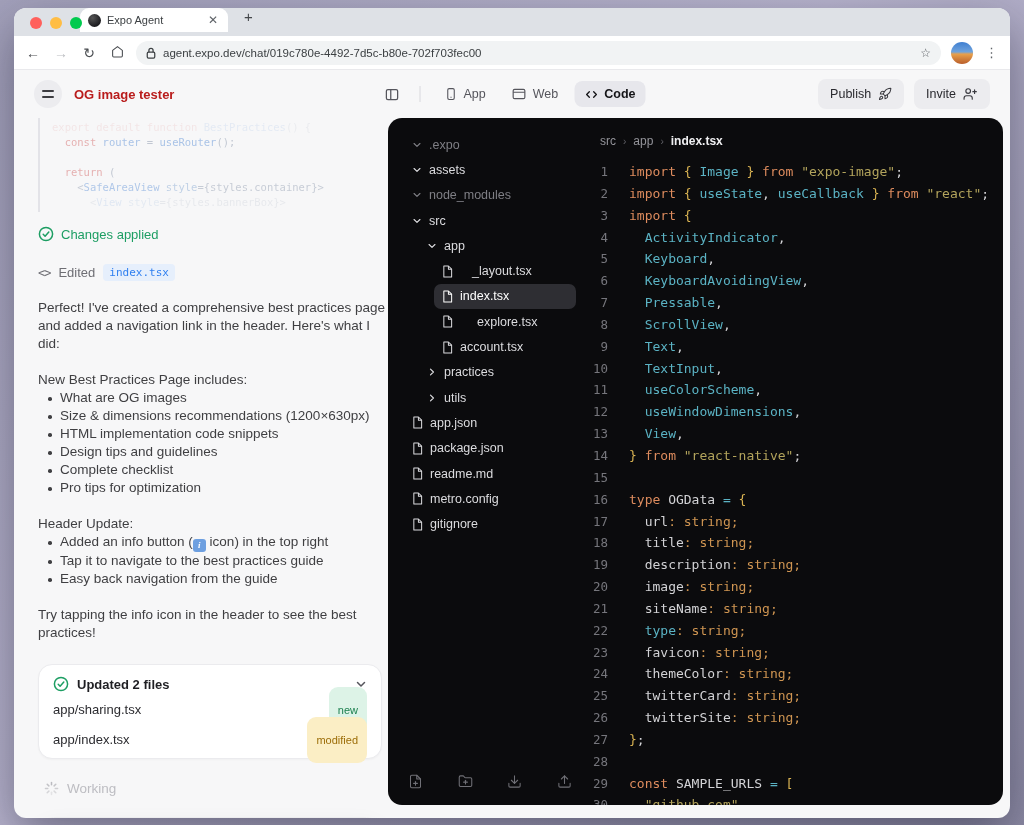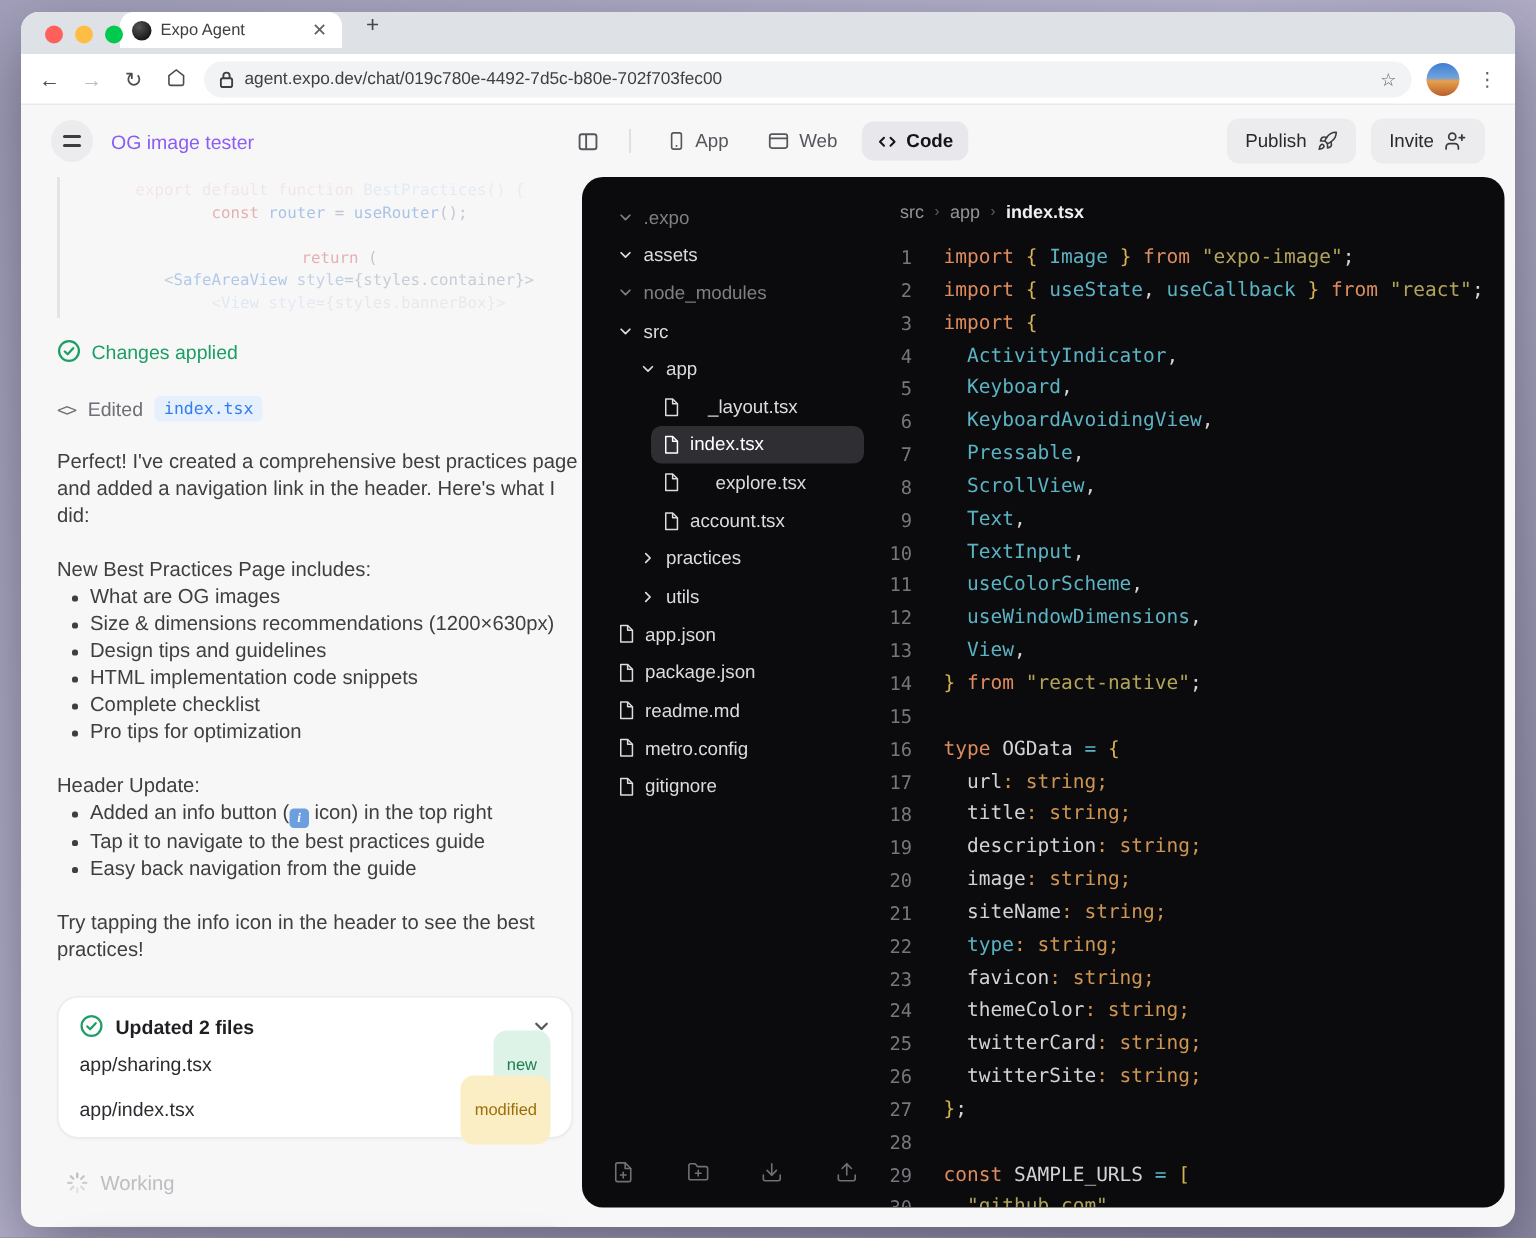--- a/index.html
+++ b/index.html
@@ -24,34 +24,34 @@
   .urlfield { flex:1; height:24px; background:#f1f3f4; border-radius:12px; display:flex; align-items:center; padding:0 10px; gap:7px; }
   .url-text { font-size:11.5px; color:#3c4043; flex:1; }
   .star { font-size:12px; color:#5f6368; }
   .avatar { width:22px; height:22px; border-radius:50%; background:linear-gradient(#3f7fd1 0%,#6fa3dd 45%,#e8a04c 55%,#b95e2a 100%); }
   .kebab { font-size:13px; color:#5f6368; padding:0 2px; }
 
   
   .appheader { height:48px; display:flex; align-items:center; padding:0 20px; position:relative; background:#f7f7f8; }
   .hamburger { width:28px; height:28px; border-radius:50%; background:#ececef; display:flex; flex-direction:column; justify-content:center; align-items:center; gap:4px; }
   .hamburger i { display:block; width:12px; height:1.6px; background:#3c3c40; border-radius:1px; }
-  .proj-title { margin-left:12px; font-size:13px; font-weight:400; color:#8b5cf6; }
+  .proj-title { margin-left:12px; font-size:13px; font-weight:700; color:#b91c1c; }
   .hdr-center { position:absolute; left:50%; top:0; height:100%; transform:translateX(-50%); display:flex; align-items:center; gap:6px; }
   .hdr-center .divider { width:1px; height:16px; background:#d8d8dd; margin:0 8px; }
   .viewtab { display:flex; align-items:center; gap:6px; padding:6px 10px; border-radius:8px; font-size:12.5px; color:#55555c; }
   .viewtab svg { stroke:#55555c; }
   .viewtab.active { background:#e7e7ec; color:#141417; font-weight:700; }
   .viewtab.active svg { stroke:#141417; }
   .hdr-right { margin-left:auto; display:flex; gap:10px; }
   .pillbtn { height:30px; background:#ececef; border:none; border-radius:8px; display:flex; align-items:center; gap:7px; padding:0 12px; font-size:12.5px; color:#29292e; font-family:inherit; }
   .pillbtn svg { stroke:#3a3a40; }
 
   
   .chat { position:absolute; left:24px; top:110px; width:350px; }
-  .fadedcode { border-left:2px solid #e3e3e8; padding:2px 0 2px 12px; font-family:"DejaVu Sans Mono",monospace; font-size:10.5px; line-height:15px; white-space:pre; margin-bottom:14px;text-align:center; }
+  .fadedcode { border-left:2px solid #e3e3e8; padding:2px 0 2px 12px; font-family:"DejaVu Sans Mono",monospace; font-size:10.5px; line-height:15px; white-space:pre; margin-bottom:14px; }
   .fk { color:#d46a6a; } .fi { color:#5b8fd6; } .fa { color:#7fa3d0; } .fp { color:#8d99ad; }
   .status-row { display:flex; align-items:center; gap:7px; margin:10px 0 2px; }
   .status-row span { font-size:13px; color:#1d9e63; font-weight:500; }
   .edited-row { display:flex; align-items:center; gap:8px; margin:22px 0 0; }
   .edited-label { font-size:13px; color:#6e6e74; }
   .code-chip { font-family:"DejaVu Sans Mono",monospace; font-size:11px; color:#2f7ff0; background:#e6effc; border-radius:4px; padding:2px 6px; }
   .brackets { font-family:"DejaVu Sans Mono",monospace; font-size:12px; color:#6e6e74; letter-spacing:-1px; }
   .msg { font-size:13.5px; line-height:18px; color:#3f3f42; margin-top:18px; }
   .msg-list { margin-top:18px; }
   .msg-list .ltitle { font-size:13.5px; line-height:18px; color:#3f3f42; }
@@ -214,22 +214,22 @@
       <span class="code-chip">index.tsx</span>
     </div>
 
     <p class="msg">Perfect! I've created a comprehensive best practices page and added a navigation link in the header. Here's what I did:</p>
 
     <div class="msg-list">
       <div class="ltitle">New Best Practices Page includes:</div>
       <ul id="list1">
           <li>What are OG images</li>
           <li>Size &amp; dimensions recommendations (1200×630px)</li>
+          <li>HTML implementation code snippets</li>
           <li>Design tips and guidelines</li>
-          <li>HTML implementation code snippets</li>
           <li>Complete checklist</li>
           <li>Pro tips for optimization</li>
         </ul>
     </div>
 
     <div class="msg-list">
       <div class="ltitle">Header Update:</div>
       <ul id="list2">
           <li>Added an info button (<span class="emoji-info">i</span> icon) in the top right</li>
           <li>Tap it to navigate to the best practices guide</li>

